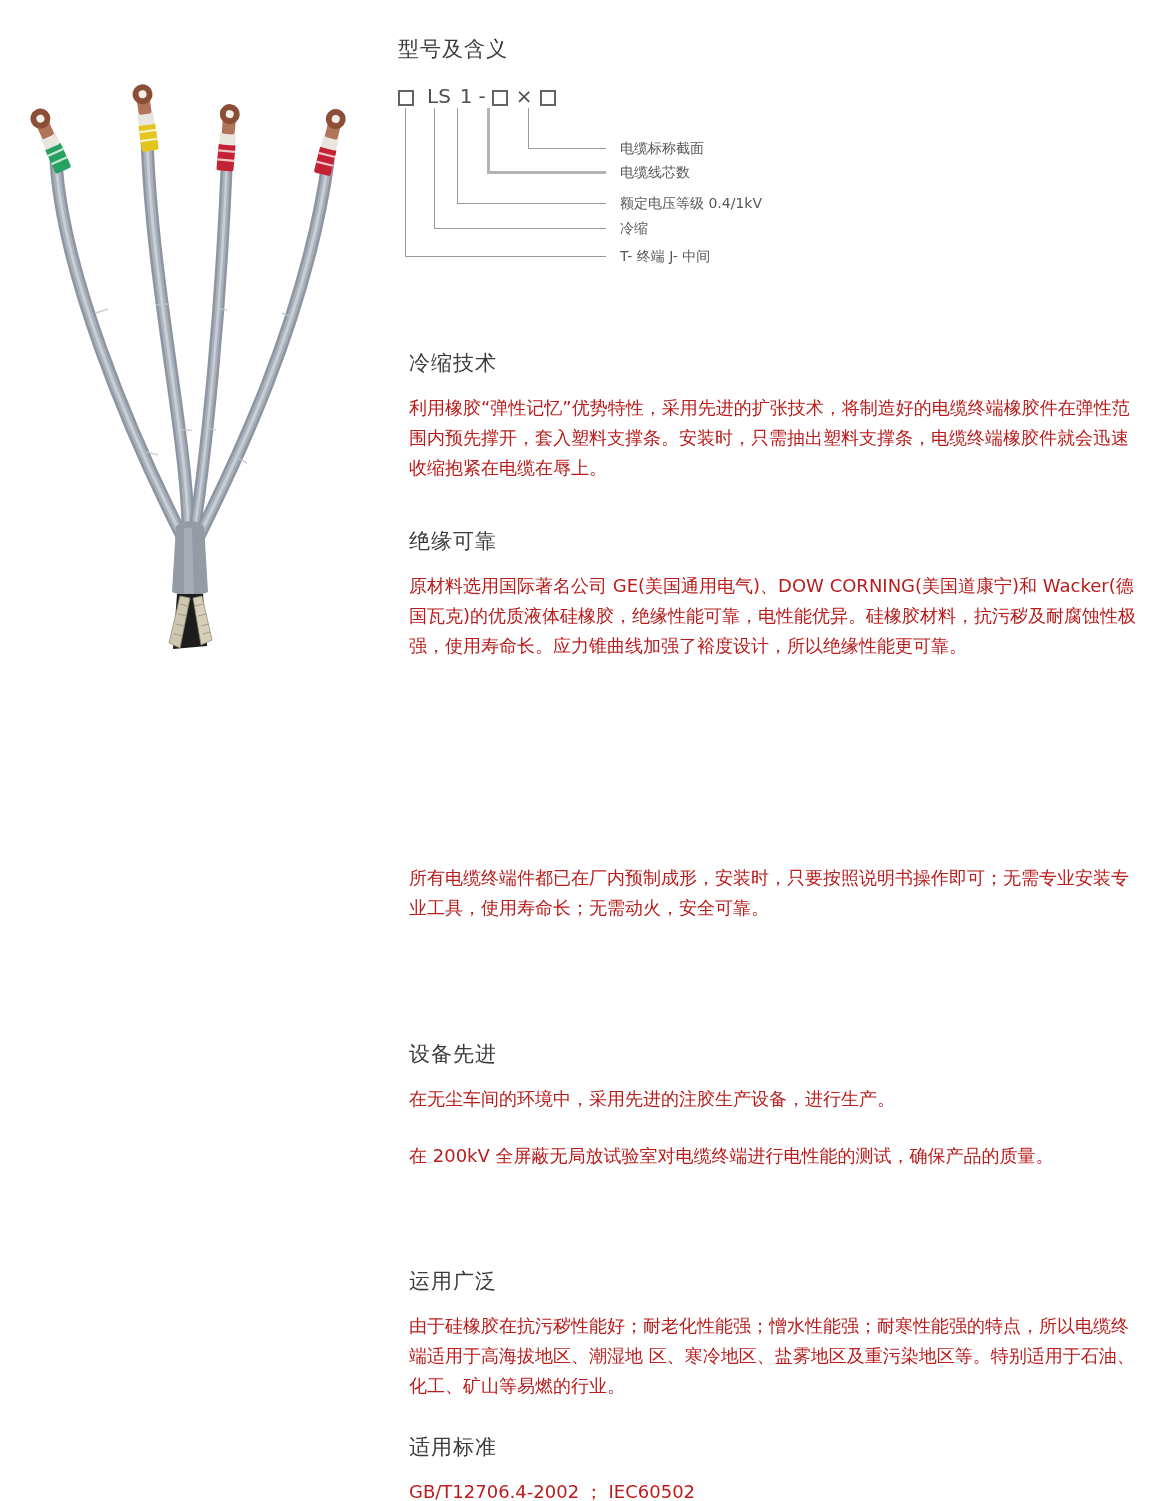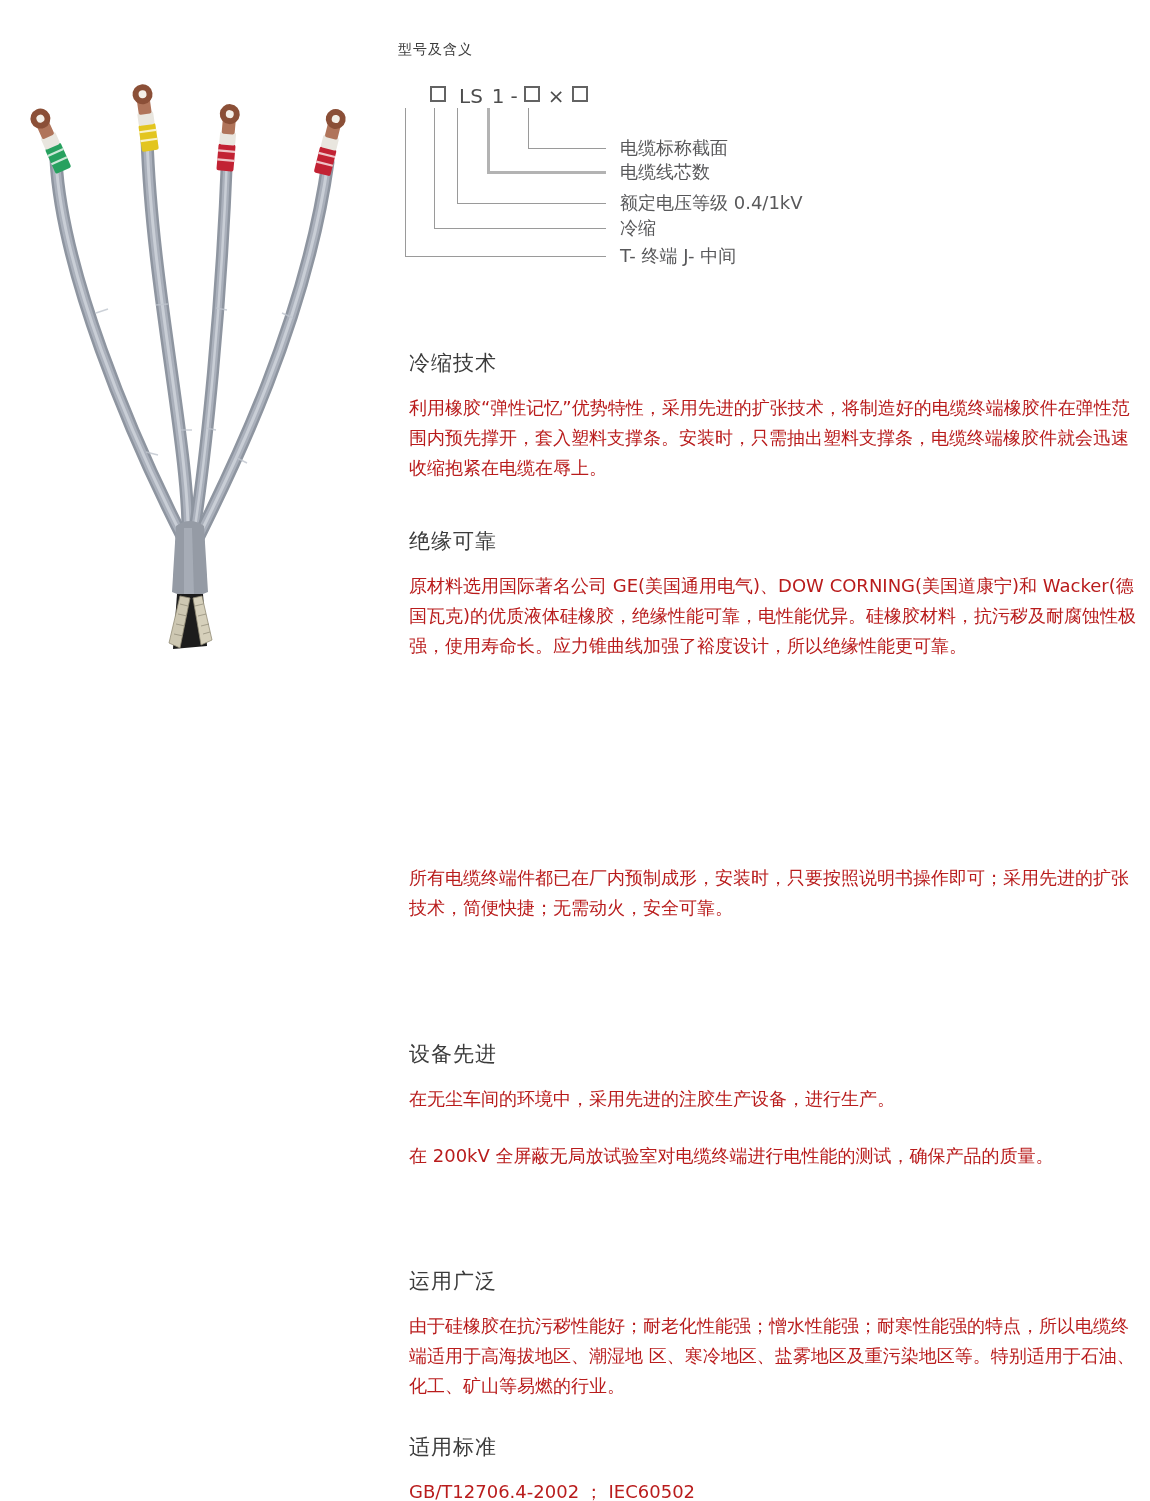--- a/index.html
+++ b/index.html
@@ -11,45 +11,45 @@
   }
   .page { position:absolute; inset:0; background:#ffffff; }
 
   
   .photo { position:absolute; left:0; top:60px; width:392px; height:640px; }
   .photo svg { display:block; width:100%; height:100%; }
 
   
   .content { position:absolute; left:398px; top:0; width:737px; height:1501px; }
   .headline {
-    position:absolute; left:0; font-size:14px; line-height:26px;
+    position:absolute; left:0; font-size:21px; line-height:26px;
     color:#3b3b3b; font-weight:400; letter-spacing:1px;
   }
   .sec { position:absolute; left:0; width:737px;margin-left:11px; }
   .sec h2 {
     font-size:21px; line-height:26px; color:#3b3b3b; font-weight:400;
     letter-spacing:1px; margin:0 0 17px 0;
   }
   .sec p { font-size:18px; line-height:30px; color:#b91c1c; margin:0; }
 
   
   .diagram { position:absolute; left:0; top:86px; width:737px; height:195px; }
-  .formula { position:absolute; left:0; top:0; height:20px; display:flex; align-items:flex-start;margin-left:32px; }
+  .formula { position:absolute; left:0; top:0; height:20px; display:flex; align-items:flex-end; }
   .mbox {
     display:inline-block; width:16px; height:16px;
     border:2px solid #636363; background:#fff;
   }
   .mtext { font-size:20px; color:#4d4d4d; line-height:20px; }
   .vline, .hline { position:absolute; background:#9a9a9a; }
   .vline { width:1px; }
   .hline { height:1px; }
   .vline.thick { width:3px; background:#b3b3b3; }
   .hline.thick { height:3px; background:#b3b3b3; }
   .dlabel {
-    position:absolute; left:222px; font-size:18px; line-height:24px;
+    position:absolute; left:222px; font-size:14px; line-height:24px;
     color:#58585a; white-space:nowrap;
   }
 </style>
 </head>
 <body>
 
 <div class="page">
 
   <div class="photo">
     <svg viewBox="0 0 392 640" aria-hidden="true">
@@ -188,21 +188,21 @@
       <p>利用橡胶“弹性记忆”优势特性，采用先进的扩张技术，将制造好的电缆终端橡胶件在弹性范围内预先撑开，套入塑料支撑条。安装时，只需抽出塑料支撑条，电缆终端橡胶件就会迅速收缩抱紧在电缆在辱上。</p>
     </section>
 
     <section class="sec" style="top:528px">
       <h2>绝缘可靠</h2>
       <p>原材料选用国际著名公司 GE(美国通用电气)、DOW CORNING(美国道康宁)和 Wacker(德国瓦克)的优质液体硅橡胶，绝缘性能可靠，电性能优异。硅橡胶材料，抗污秽及耐腐蚀性极强，使用寿命长。应力锥曲线加强了裕度设计，所以绝缘性能更可靠。</p>
     </section>
 
 
     <section class="sec" style="top:863px">
-      <p>所有电缆终端件都已在厂内预制成形，安装时，只要按照说明书操作即可；采用先进的扩张技术，简便快捷；无需动火，安全可靠。</p>
+      <p>所有电缆终端件都已在厂内预制成形，安装时，只要按照说明书操作即可；无需专业安装专业工具，使用寿命长；无需动火，安全可靠。</p>
     </section>
 
     <section class="sec" style="top:1041px">
       <h2>设备先进</h2>
       <p>在无尘车间的环境中，采用先进的注胶生产设备，进行生产。</p>
     </section>
 
     <section class="sec" style="top:1141px">
       <p>在 200kV 全屏蔽无局放试验室对电缆终端进行电性能的测试，确保产品的质量。</p>
     </section>

